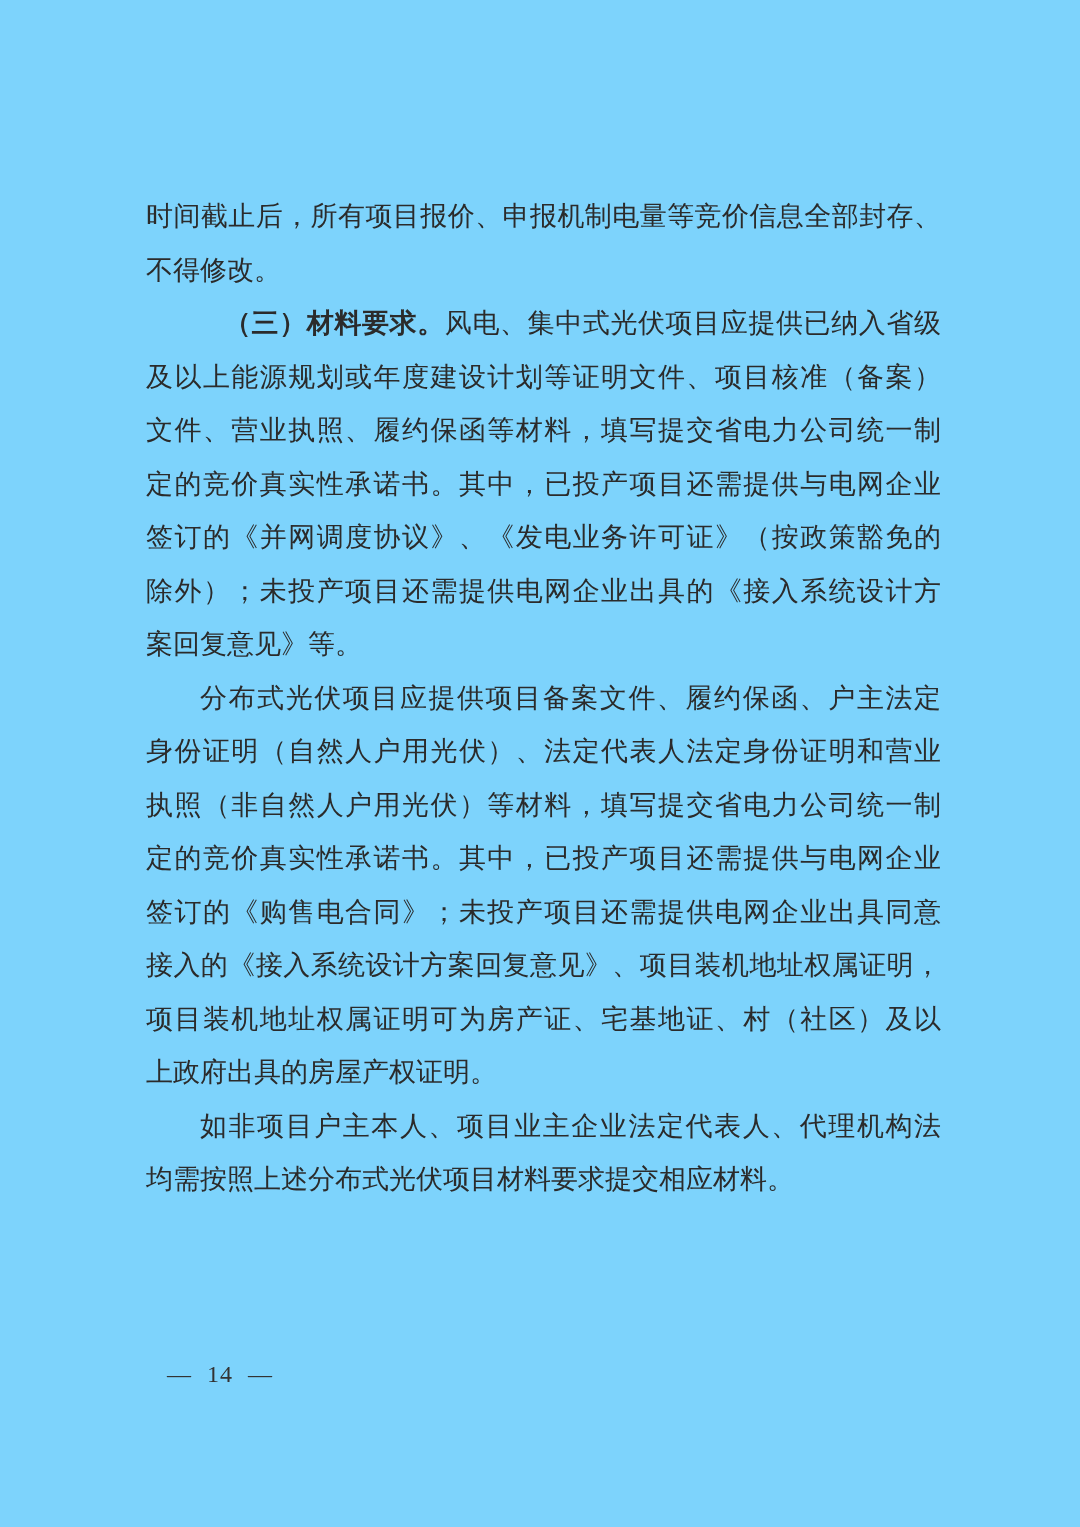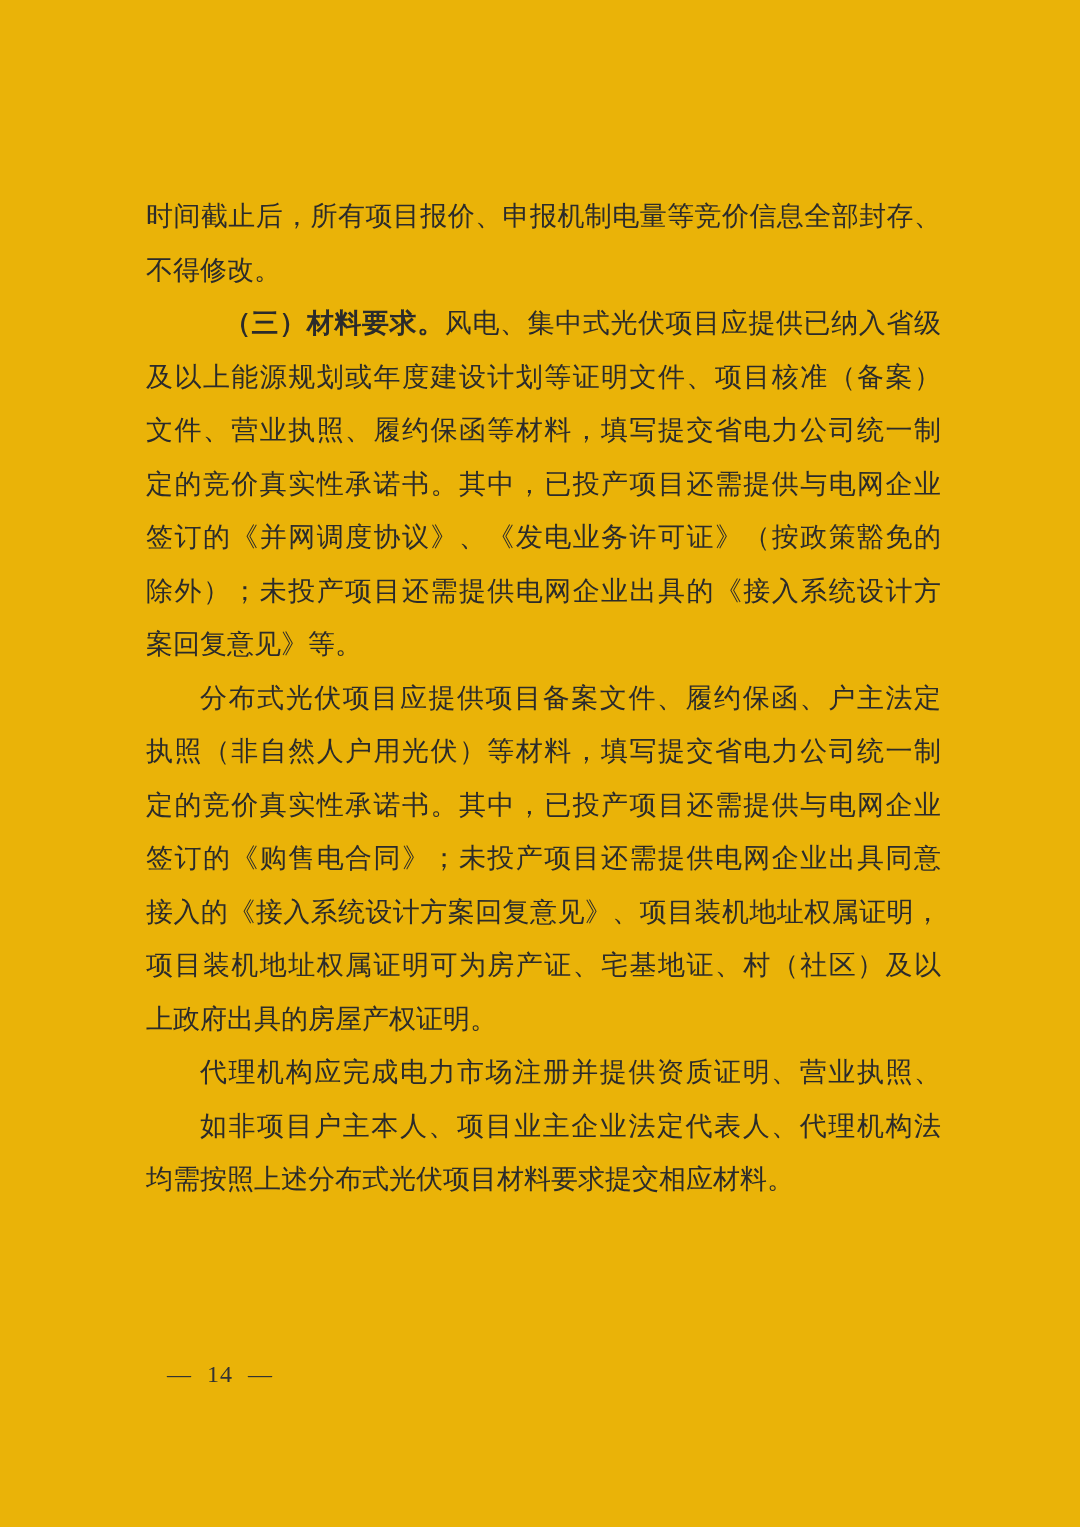--- a/index.html
+++ b/index.html
@@ -10,21 +10,21 @@
     width: 1080px;
     height: 1527px;
     background: #ffffff;
     position: relative;
     overflow: hidden;
     font-family: "Liberation Serif", "DejaVu Serif", serif;
   }
   .page {
     position: absolute;
     inset: 0;
-    background: #eab308;
+    background: #7dd3fc;
   }
   .textblock {
     position: absolute;
     left: 146px;
     top: 190px;
     width: 795px;
   }
   .line {
     height: 53.5px;
     line-height: 53.5px;
@@ -68,24 +68,24 @@
       <div class="line">时间截止后，所有项目报价、申报机制电量等竞价信息全部封存、</div>
       <div class="line end">不得修改。</div>
       <div class="line indent"><span class="lead">（三）材料要求。</span>风电、集中式光伏项目应提供已纳入省级</div>
       <div class="line">及以上能源规划或年度建设计划等证明文件、项目核准（备案）</div>
       <div class="line">文件、营业执照、履约保函等材料，填写提交省电力公司统一制</div>
       <div class="line">定的竞价真实性承诺书。其中，已投产项目还需提供与电网企业</div>
       <div class="line">签订的《并网调度协议》、《发电业务许可证》（按政策豁免的</div>
       <div class="line">除外）；未投产项目还需提供电网企业出具的《接入系统设计方</div>
       <div class="line end">案回复意见》等。</div>
       <div class="line indent">分布式光伏项目应提供项目备案文件、履约保函、户主法定</div>
+      <div class="line">身份证明（自然人户用光伏）、法定代表人法定身份证明和营业</div>
       <div class="line">执照（非自然人户用光伏）等材料，填写提交省电力公司统一制</div>
       <div class="line">定的竞价真实性承诺书。其中，已投产项目还需提供与电网企业</div>
       <div class="line">签订的《购售电合同》；未投产项目还需提供电网企业出具同意</div>
       <div class="line">接入的《接入系统设计方案回复意见》、项目装机地址权属证明，</div>
       <div class="line">项目装机地址权属证明可为房产证、宅基地证、村（社区）及以</div>
       <div class="line end">上政府出具的房屋产权证明。</div>
-      <div class="line indent">代理机构应完成电力市场注册并提供资质证明、营业执照、</div>
       <div class="line indent">如非项目户主本人、项目业主企业法定代表人、代理机构法</div>
       <div class="line end">均需按照上述分布式光伏项目材料要求提交相应材料。</div>
     </div>
   <div class="footer">— 14 —</div>
 </div>
 
 </body></html>

